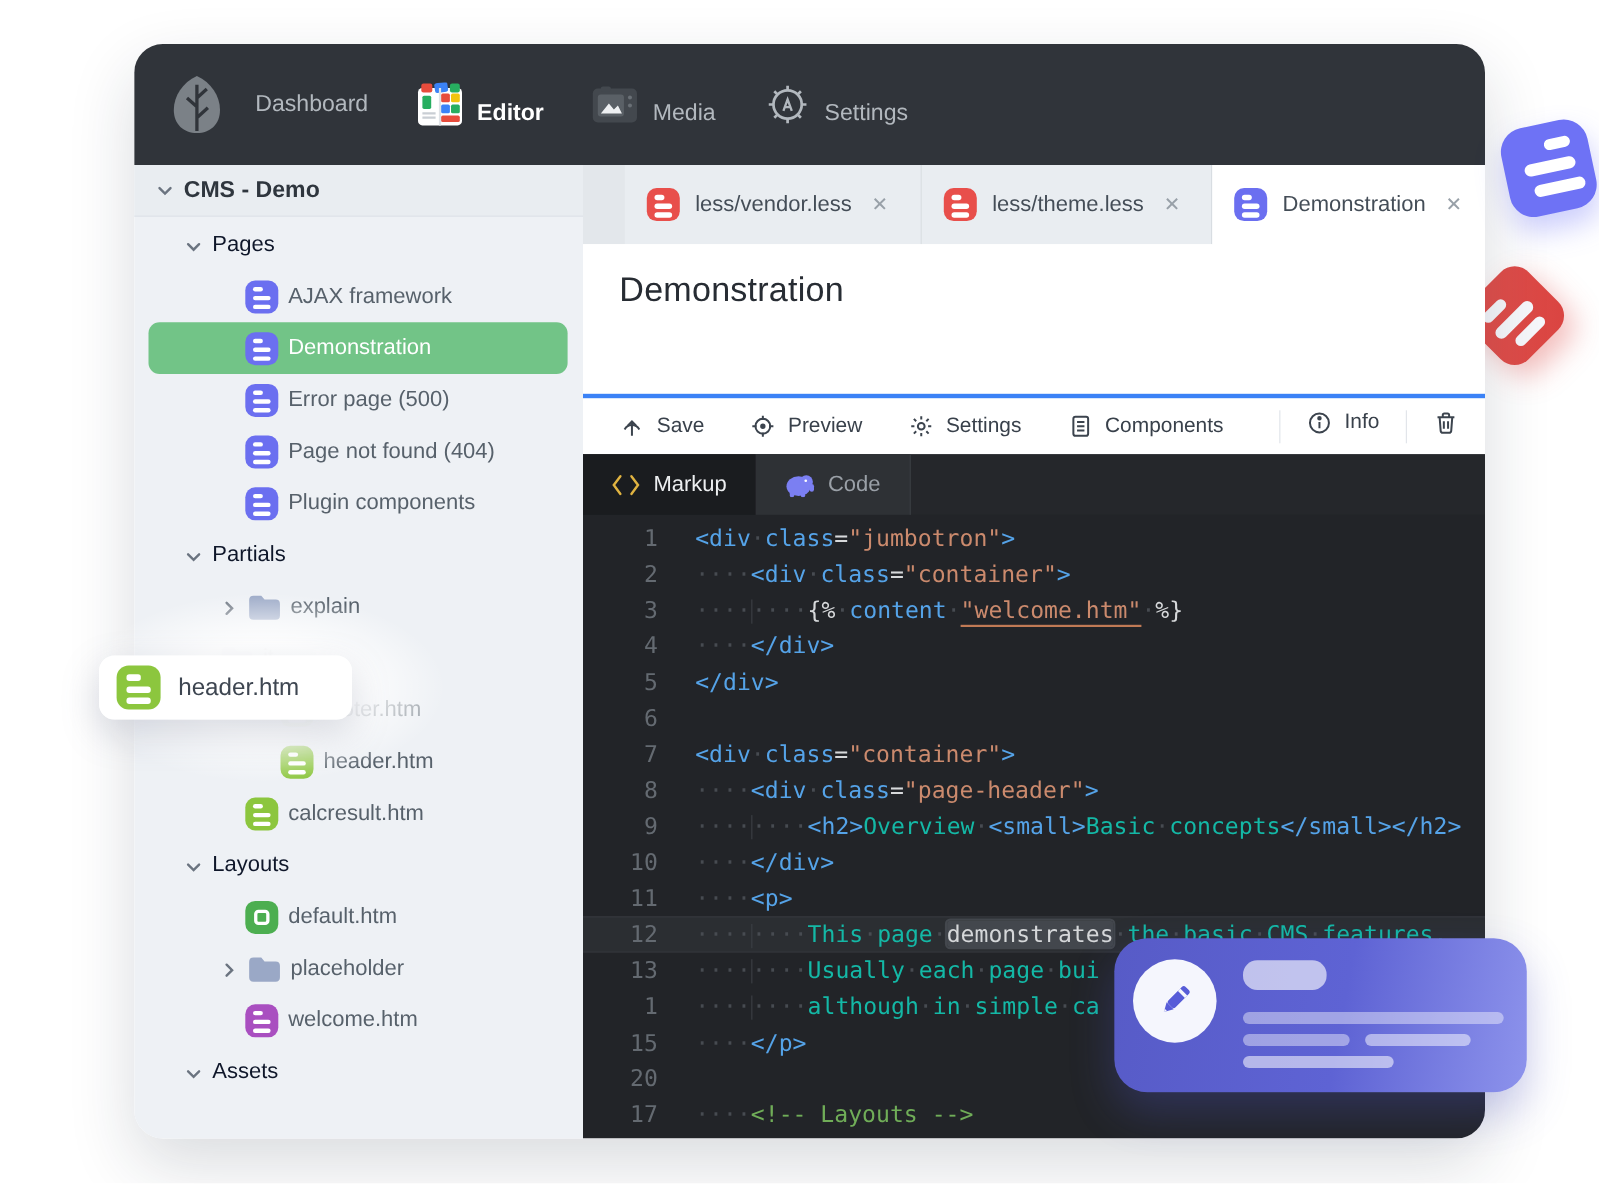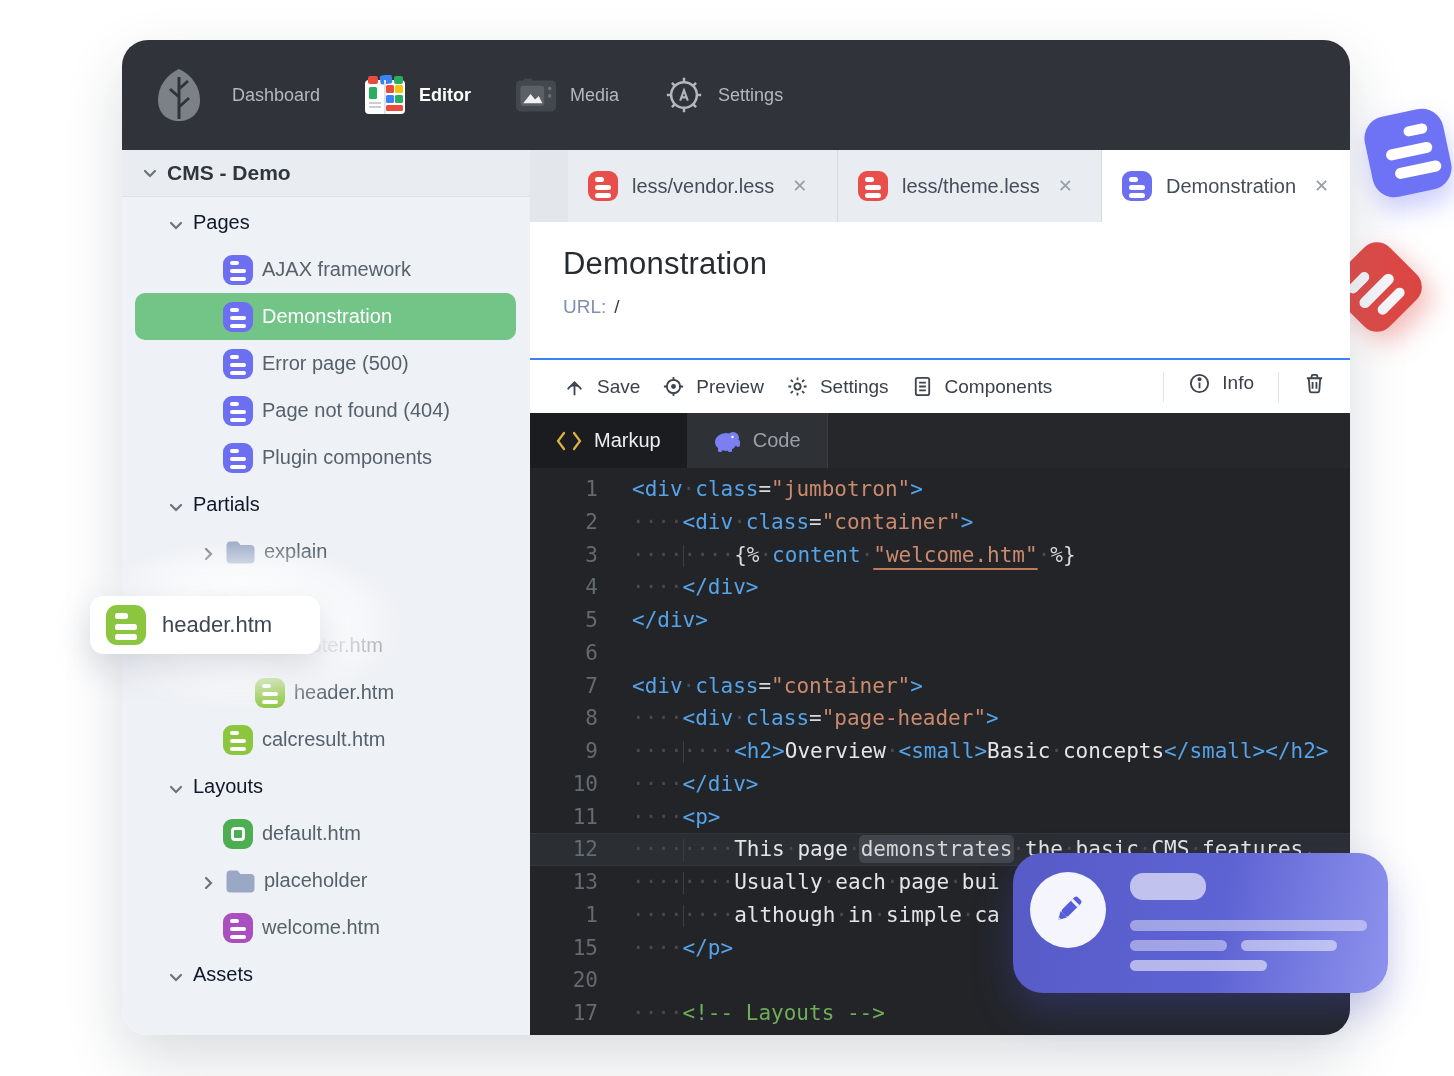--- a/index.html
+++ b/index.html
@@ -8,21 +8,21 @@
   .stage { position:relative; width:1454px; height:1076px; background:#ffffff; overflow:hidden; }
 
   
   .app { position:absolute; left:122px; top:40px; width:1228px; height:995px;
          border-radius:26px; overflow:hidden; background:#ffffff; z-index:2;
          box-shadow:0 24px 60px rgba(25,35,55,.16); display:flex; flex-direction:column; }
 
   
   .navbar { height:110px; background:#30343a; display:flex; align-items:center; padding:0 34px; flex:none; }
   .logo { width:46px; height:56px; margin-right:30px; flex:none; }
-  .nav-item { display:flex; align-items:center; gap:13px; color:#b2b8be; font-size:18px; margin-right:44px; cursor:pointer; }
+  .nav-item { display:flex; align-items:flex-end; gap:13px; color:#b2b8be; font-size:21px; margin-right:44px; cursor:pointer; }
   .nav-item.active { color:#ffffff; font-weight:700; }
   .nav-ic { width:42px; height:40px; flex:none; }
 
   .body { flex:1; display:flex; min-height:0; }
 
   
   .sidebar { width:408px; flex:none; background:#eef1f5; display:flex; flex-direction:column; min-height:0; }
   .side-head { height:47px; flex:none; background:#e9edf1; border-bottom:1px solid #dde2e8;
                display:flex; align-items:center; padding-left:20px; gap:9px;
                color:#2f363e; font-size:21px; font-weight:600; }
@@ -54,42 +54,42 @@
   .tab.active { background:#ffffff; border-right:none; }
   .tab .close { color:#98a0a8; font-size:18px; margin-left:4px; }
   .tab .fic { width:30px; height:30px; }
 
   .dochead { height:136px; flex:none; background:#ffffff; padding:24px 0 0 33px; }
   .doc-title { font-size:31px; font-weight:500; color:#272c33; letter-spacing:.2px; }
   .doc-url { margin-top:14px; font-size:19px; }
   .doc-url .u1 { color:#7f8fb0; }
   .doc-url .u2 { color:#3a414b; margin-left:8px; }
 
-  .toolbar { height:55px; flex:none; background:#ffffff; border-top:2px solid #3b82f6;
-             display:flex; align-items:center; padding:0 24px 0 33px; gap:22px; }
+  .toolbar { height:55px; flex:none; background:#ffffff; border-top:4px solid #3b82f6;
+             display:flex; align-items:center; padding:0 24px 0 33px; gap:42px; }
   .tbtn { display:flex; align-items:center; gap:11px; font-size:19px; color:#39414b; cursor:pointer; }
   .tbtn svg { width:23px; height:23px; }
   .tb-right { margin-left:auto; display:flex; align-items:flex-start; gap:24px; }
   .tsep { width:1px; height:30px; background:#dfe3e8; }
 
   
   .editor { flex:1; display:flex; flex-direction:column; min-height:0; background:#222428; }
   .edtabs { height:55px; flex:none; background:#25272b; display:flex; }
   .edtab { display:flex; align-items:center; gap:12px; padding:0 26px; font-size:20px; color:#9aa0a7; cursor:pointer; }
   .edtab.active { background:#1a1c1f; color:#eceef0; }
   .edtab.code-tab { background:#2e3135; border-right:1px solid #3a3d42; }
   .code { flex:1; overflow:hidden; font-family:"DejaVu Sans Mono", monospace; font-size:21px; padding-top:5px; }
   .cl { display:flex; height:32.75px; line-height:32.75px; white-space:pre; }
   .cl.active { background:#2b2e32; box-shadow:inset 0 1px 0 #34373c, inset 0 -1px 0 #34373c; }
   .ln { width:68px; flex:none; text-align:right; color:#646a71; }
   .lc { margin-left:34px; flex:none; }
   .tk-t { color:#55a3e8; } .tk-a { color:#55a3e8; } .tk-k { color:#55a3e8; }
   .tk-s { color:#cb8a6d; }
   .tk-su { color:#cb8a6d; text-decoration:underline; text-decoration-thickness:2px; text-underline-offset:6px; text-decoration-color:#c07a55; }
-  .tk-p { color:#d7d9db; } .tk-x { color:#e5e5e5; }
+  .tk-p { color:#d7d9db; } .tk-x { color:#14b8a6; }
   .tk-xh { color:#d5d7d9; background:#43474d; border-radius:3px; box-shadow:0 0 0 2px #43474d; }
   .tk-c { color:#70ad58; } .tk-w { color:#474b51; }
   .tk-g { display:inline-block; width:0; height:22px; border-left:1px solid #3c4045; vertical-align:middle; }
 
   
   .glow { position:absolute; left:20px; top:510px; width:440px; height:230px; z-index:5; pointer-events:none;
           background:radial-gradient(closest-side, rgba(255,255,255,.97) 35%, rgba(255,255,255,0) 75%); }
   .ghost { position:absolute; left:90px; top:596px; width:230px; height:58px; z-index:6;
            background:rgba(255,255,255,.95); border-radius:14px; display:flex; align-items:center; padding-left:16px; gap:16px;
            box-shadow:0 12px 34px rgba(110,120,145,.28); cursor:grabbing; }
@@ -339,23 +339,20 @@
                 <b class="b2"></b>
                 <b class="b3"></b>
               </i>
               <span>Demonstration</span>
               <span class="close">✕</span>
             </div>
           </div>
 
         <div class="dochead">
           <div class="doc-title">Demonstration</div>
-          <div class="doc-url">
-            <span class="u1">URL:</span><span class="u2">/</span>
-          </div>
         </div>
 
         <div class="toolbar">
           <div class="tbtn">
             <svg viewBox="0 0 24 24" fill="none" stroke="#3c444e" stroke-width="1.9">
               <path d="M5 15a8 8 0 0 1 14 0"></path>
                 <path d="M12 21V8M8 11.5L12 7.5l4 4"></path>
             </svg>
             <span>Save</span>
           </div>

